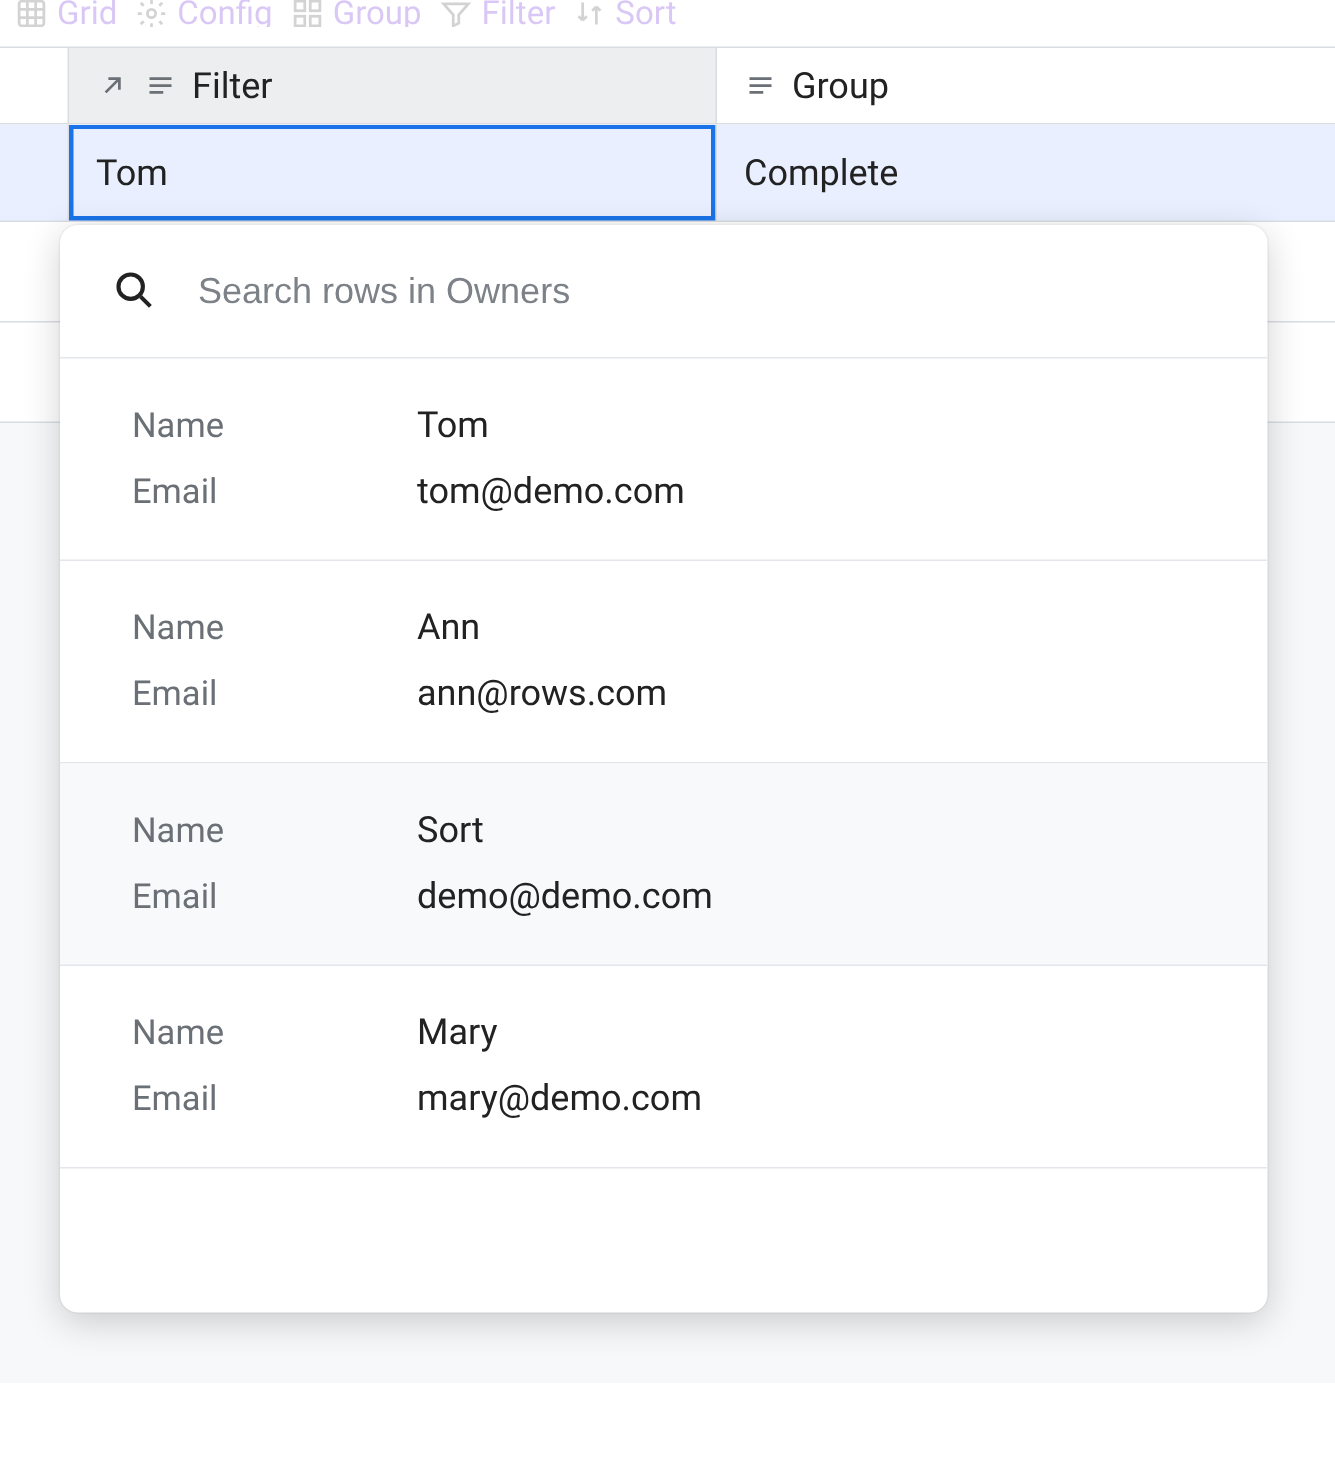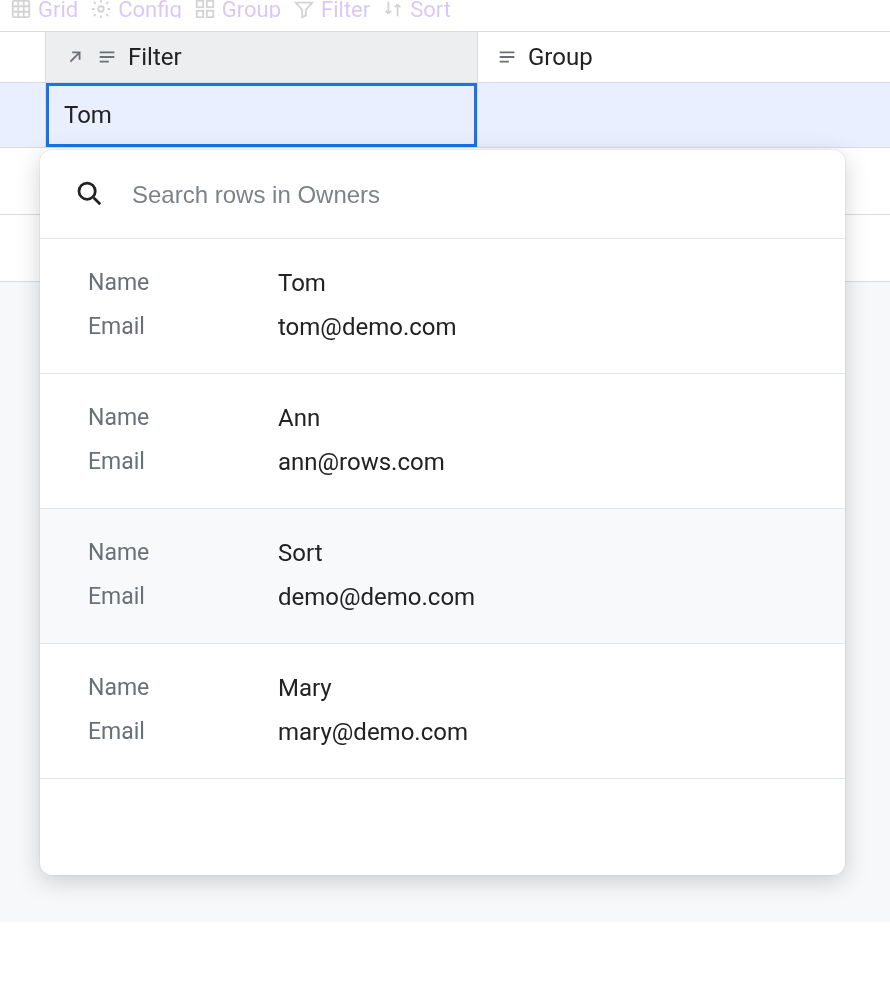--- a/index.html
+++ b/index.html
@@ -108,21 +108,21 @@
     }
     .dropdown .search input::placeholder { color: #7d8288; }
     .option {
       padding: 22px 48px 24px 48px;
       border-bottom: 1px solid #e3e6ea;
       cursor: pointer;
     }
     .option.alt { background: #f8f9fa; }
     .option .line {
       display: flex;
-      align-items: flex-start;
+      align-items: center;
       padding: 8px 0;
     }
     .option .label {
       width: 190px;
       color: #6a7076;
       font-size: 23px;
     }
     .option .value {
       color: #222;
       font-size: 24px;
@@ -193,20 +193,23 @@
     </span>
     <span>Group</span>
   </div>
 </div>
 
 <div class="data-row selected">
   <div class="cell first"></div>
   <div class="cell owner active-cell">
     <span>Tom</span>
   </div>
+  <div class="cell status">
+    <span>Complete</span>
+  </div>
 </div>
 
 <div class="empty-row"></div>
 <div class="empty-row"></div>
 <div class="below"></div>
 
 <div class="dropdown">
   <div class="search">
     <span>
       <svg viewBox="0 0 24 24">

